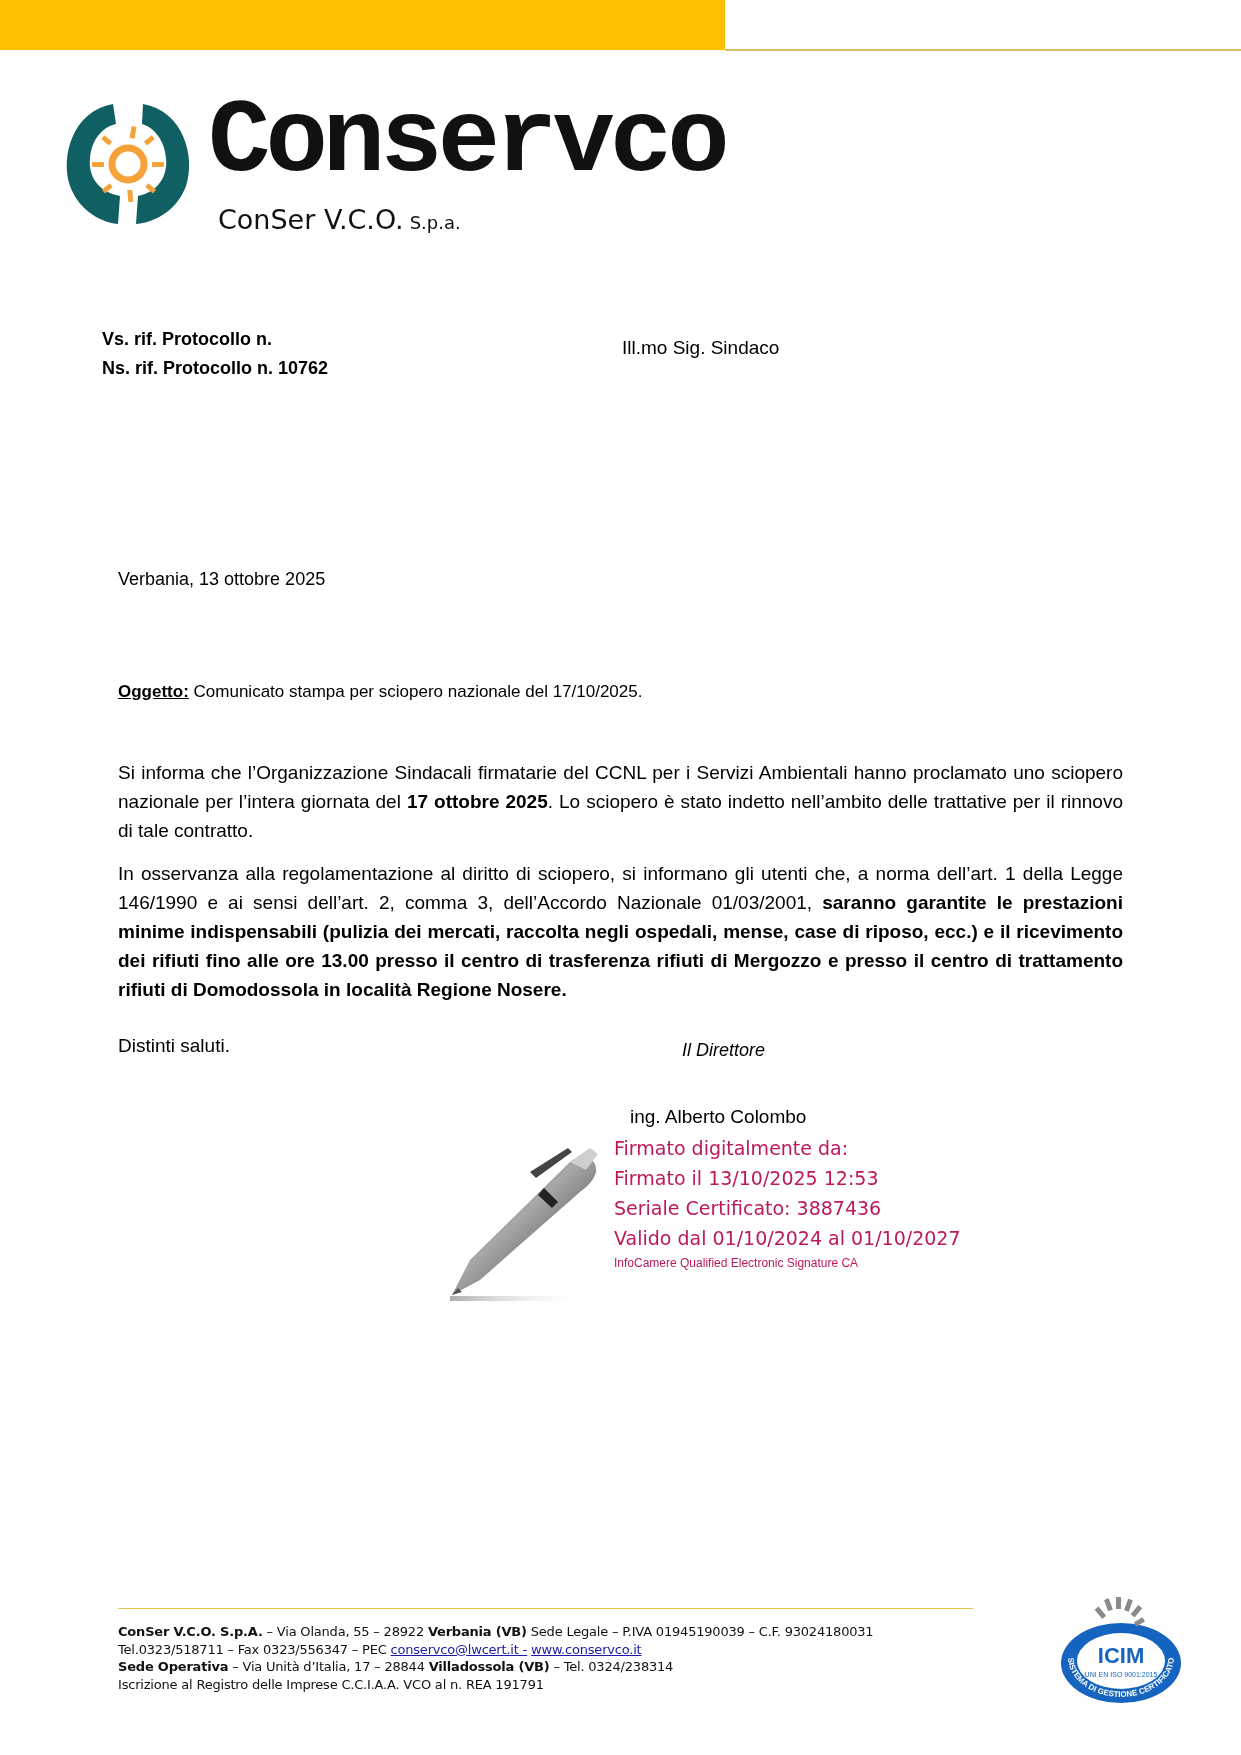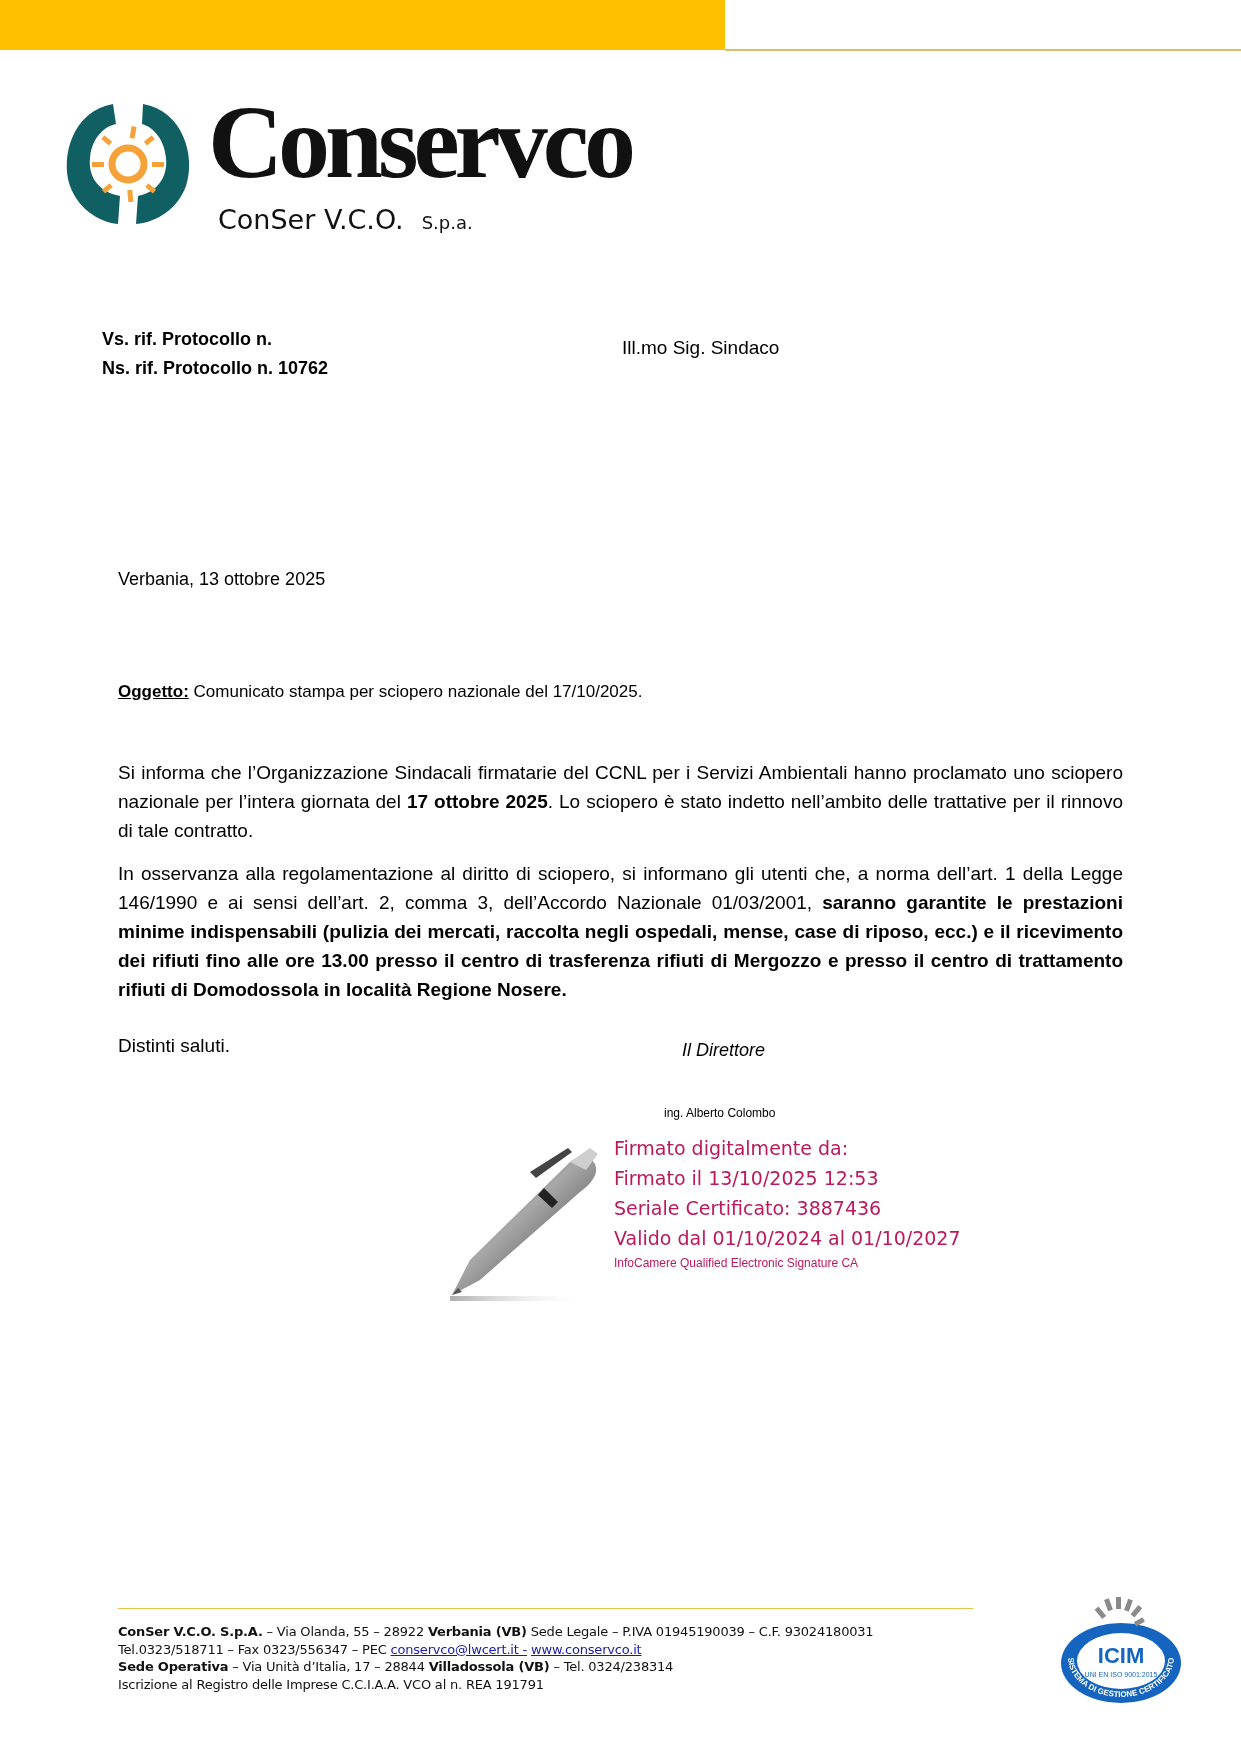--- a/index.html
+++ b/index.html
@@ -3,39 +3,39 @@
 <meta charset="utf-8">
 <style>
   html, body { margin: 0; padding: 0; background: #ffffff; }
   body { width: 1241px; height: 1755px; position: relative; overflow: hidden;
          font-family: "Liberation Sans", sans-serif; color: #000; }
   .topbar { position: absolute; left: 0; top: 0; width: 725px; height: 50px; background: #ffc000; }
   .topline { position: absolute; left: 725px; top: 49px; width: 516px; height: 2px; background: #d4c06a; }
 
   .logo { position: absolute; left: 58px; top: 96px; width: 680px; height: 150px; }
   .logo-mark { position: absolute; left: 0; top: 0; width: 140px; height: 135px; }
-  .logo-word { position: absolute; left: 150px; top: -6px; font-family: Liberation Serif, serif;
+  .logo-word { position: absolute; left: 150px; top: -6px; font-family: Liberation Mono, monospace;
                font-weight: bold; font-size: 104px; letter-spacing: -5px; color: #111; line-height: 1; }
   .logo-sub { position: absolute; left: 160px; top: 108px; font-family: "DejaVu Sans", sans-serif;
               font-size: 27px; color: #111; }
-  .logo-sub small { font-size: 18px; margin-left: 18px; }
+  .logo-sub small { font-size: 18px; margin-left: 6px; }
 
   .ref { position: absolute; left: 102px; top: 325px; font-size: 18px; font-weight: bold; line-height: 29px; }
   .recipient { position: absolute; left: 622px; top: 337px; font-size: 19px; }
   .place-date { position: absolute; left: 118px; top: 569px; font-size: 18px; }
   .subject { position: absolute; left: 118px; top: 682px; font-size: 17px; }
   .subject b { font-weight: bold; text-decoration: underline; }
 
   .body { position: absolute; left: 118px; top: 758px; width: 1005px; font-size: 19px;
           line-height: 29px; text-align: justify; }
   .body p { margin: 0 0 14px 0; }
   .closing { position: absolute; left: 118px; top: 1035px; font-size: 19px; }
 
   .sign-title { position: absolute; left: 682px; top: 1040px; font-size: 18px; font-style: italic; }
-  .sign-name { position: absolute; left: 664px; top: 1106px; font-size: 12px; }
+  .sign-name { position: absolute; left: 630px; top: 1106px; font-size: 19px; }
   .pen { position: absolute; left: 440px; top: 1140px; width: 170px; height: 165px; }
   .dsig { position: absolute; left: 614px; top: 1133px; font-family: "DejaVu Sans", sans-serif;
           font-size: 19px; line-height: 30px; color: #be185d; }
   .dsig .ca { font-family: "Liberation Sans", sans-serif; font-size: 12px; line-height: 20px; }
 
   .footline { position: absolute; left: 118px; top: 1608px; width: 855px; height: 1px; background: #e6c24a; }
   .footer { position: absolute; left: 118px; top: 1623px; font-family: "DejaVu Sans", sans-serif;
             font-size: 13px; line-height: 17.5px; color: #111; letter-spacing: -0.2px; }
   .footer a { color: #1a1aa6; text-decoration: underline; }
   .icim { position: absolute; left: 1056px; top: 1595px; width: 130px; height: 110px; }

